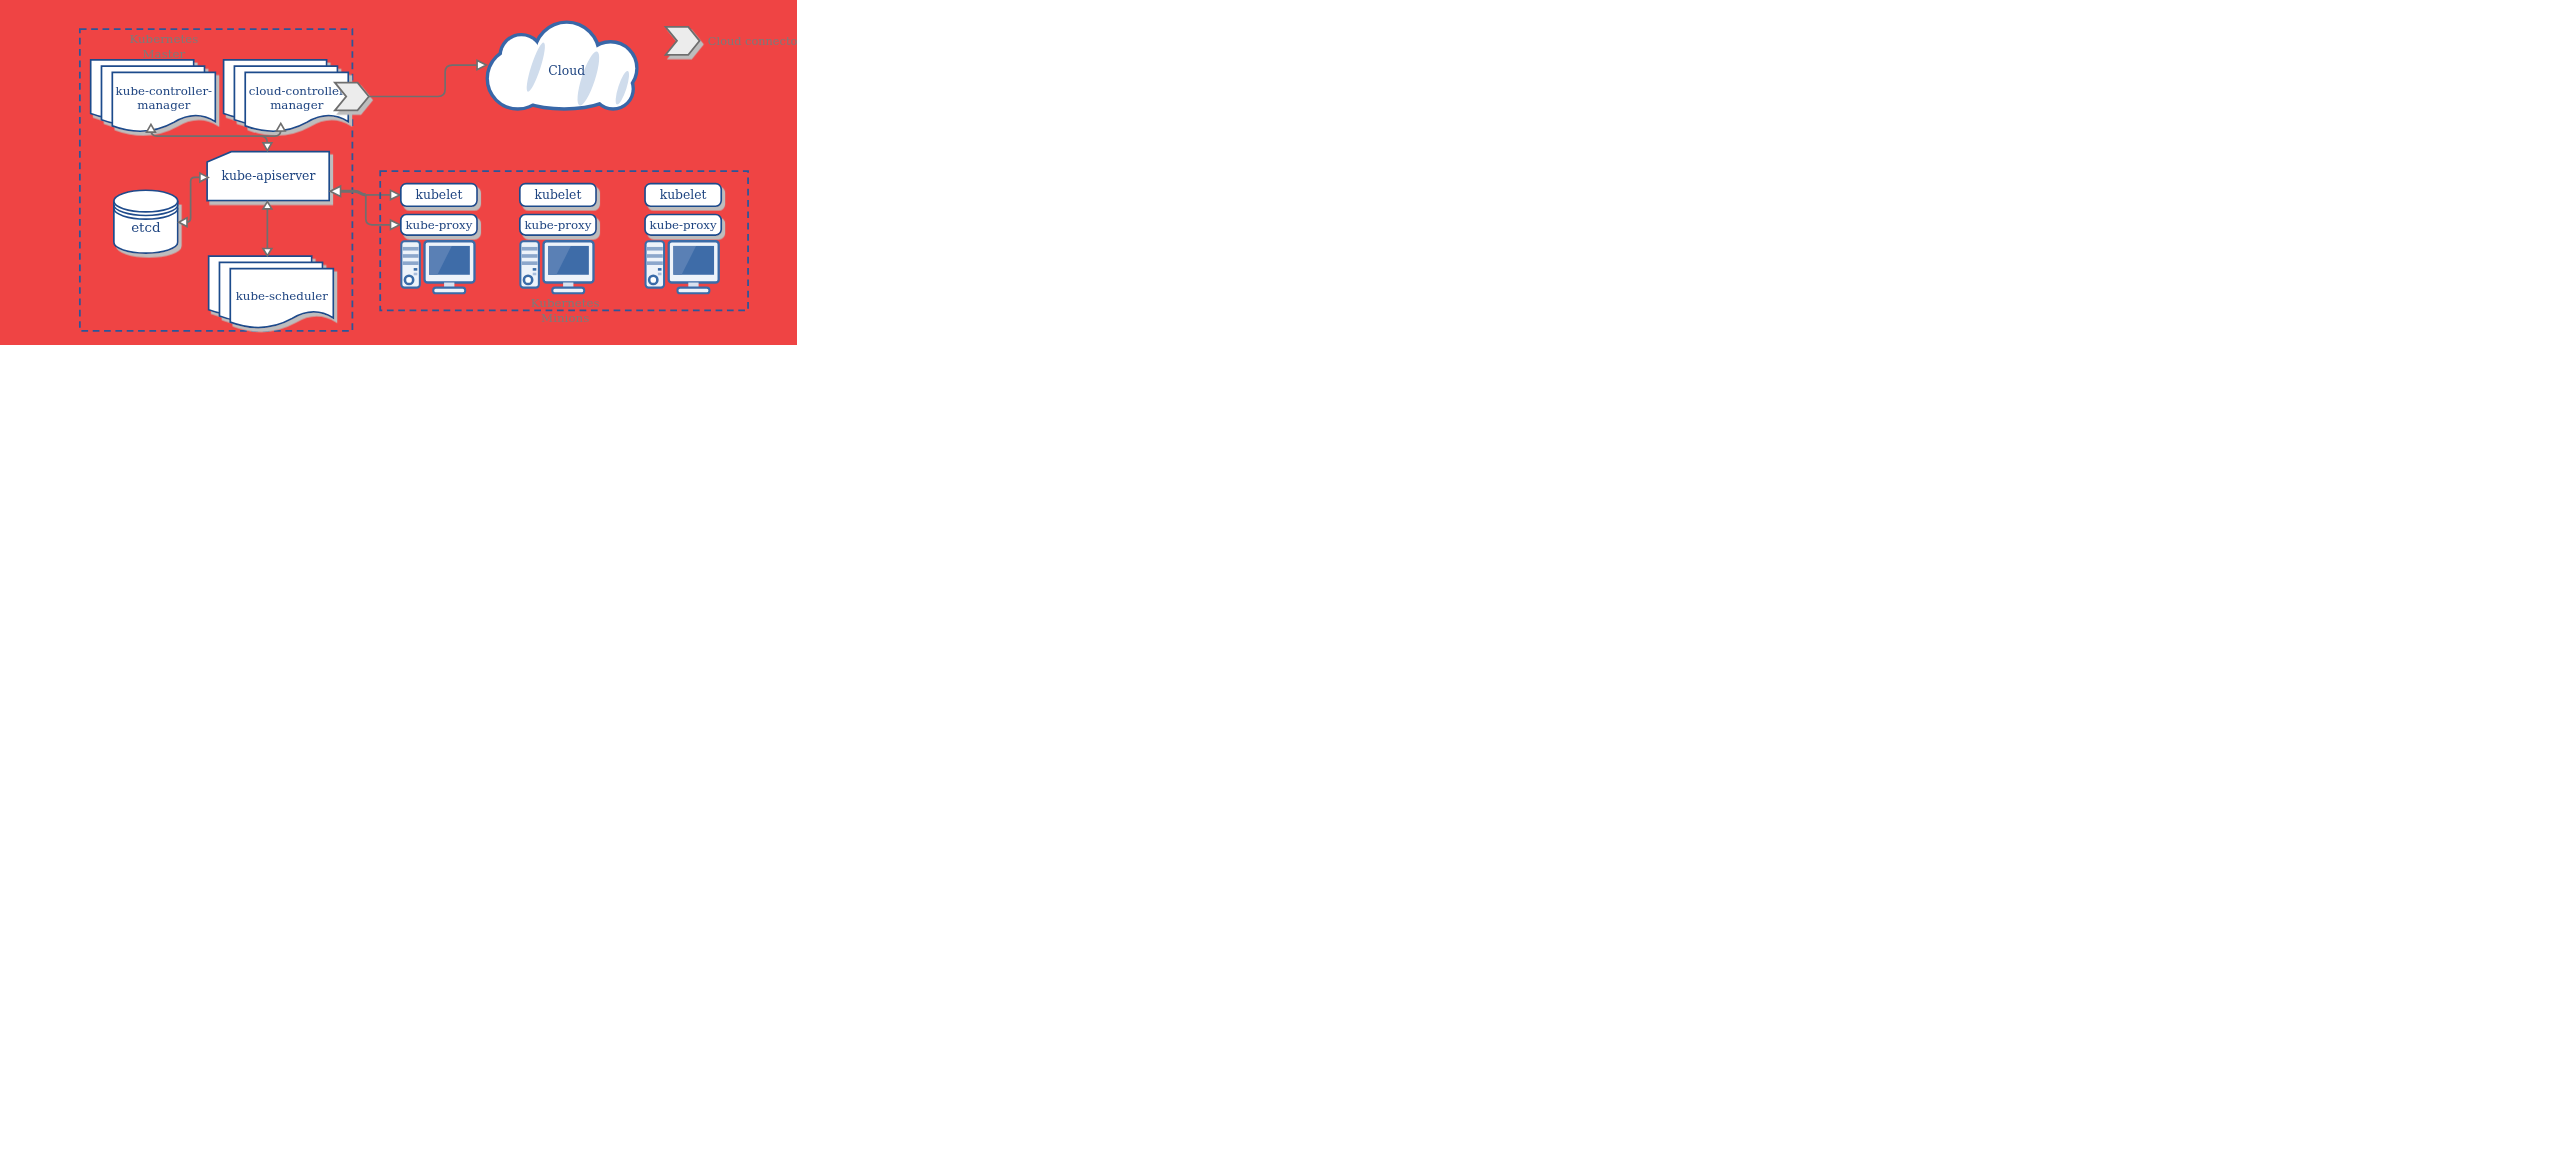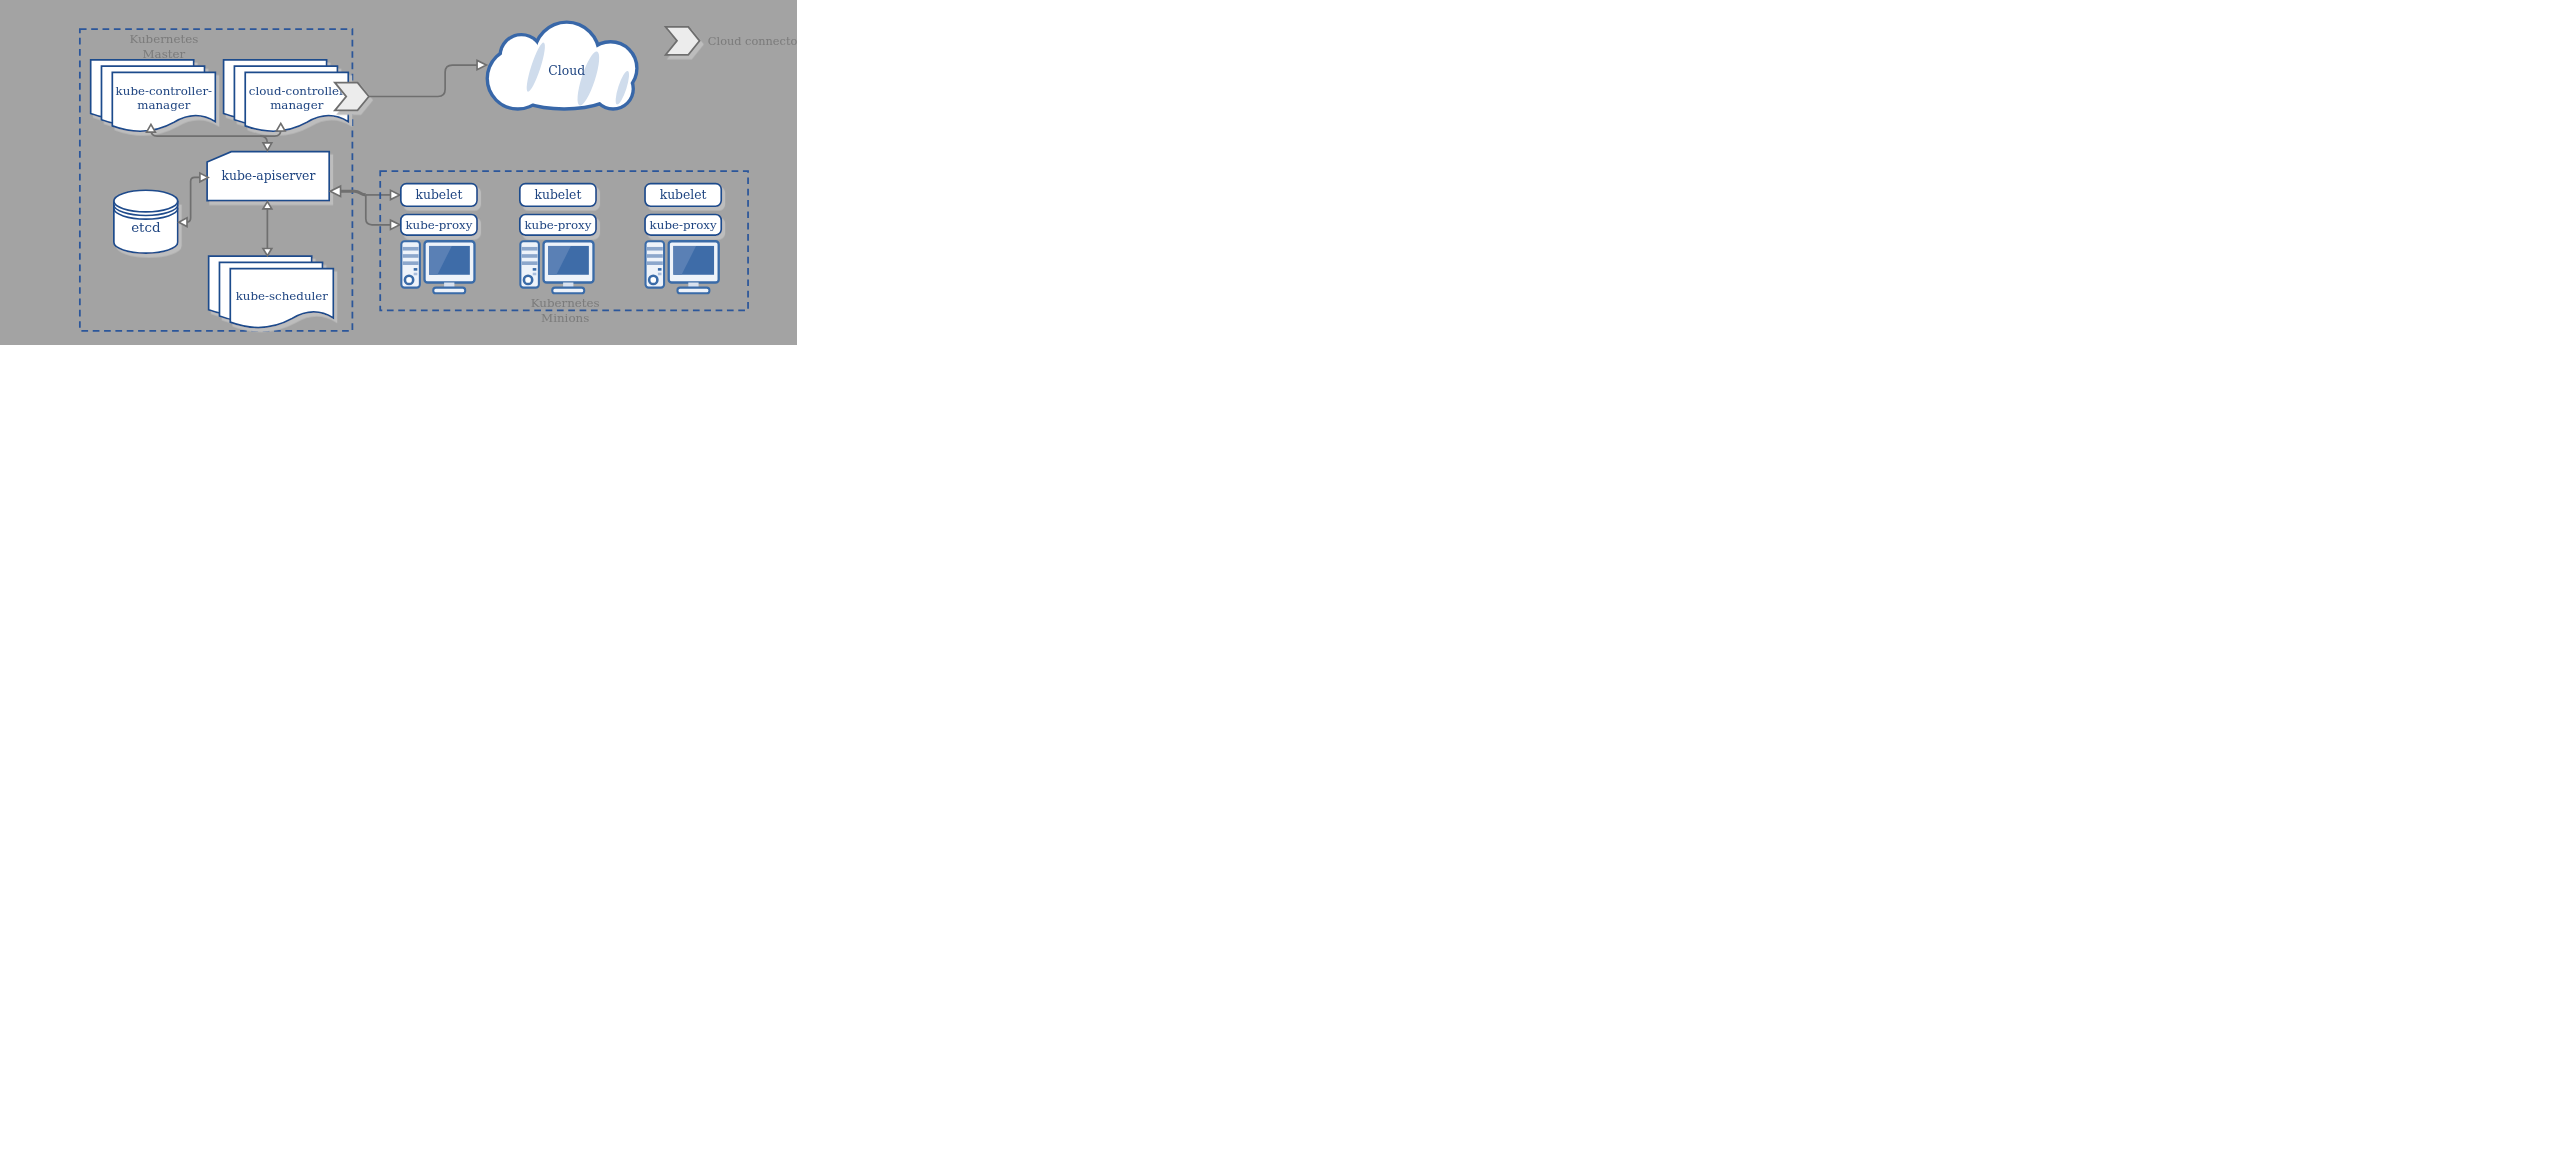--- a/index.html
+++ b/index.html
@@ -1,16 +1,16 @@
 <!DOCTYPE html>
 <html style="font-size:8.2px"><head>
 <meta charset="utf-8">
 <style>
   html,body{margin:0;padding:0;background:#ffffff;}
-  .canvas{width:797px;height:345px;background:#a3a3a3;position:relative;overflow:hidden;text-align:right;}
+  .canvas{width:797px;height:345px;background:#ef4444;position:relative;overflow:hidden;text-align:right;}
   svg{display:block;font-family:"DejaVu Serif","Liberation Serif",serif;}
   text{fill:#1e4480;}
   .gray-label{fill:#7b7b7b;}
   .node-label{fill:#1e4480;}
   .shape{fill:#ffffff;stroke:#1f4b8c;stroke-width:3.3px;}
   .dashedbox{fill:none;stroke:#2b569a;stroke-width:3.4px;stroke-dasharray:13 9;}
   .arrow{fill:none;stroke:#6f6f6f;stroke-width:3.3px;}
   .arrow-thick{fill:none;stroke:#6f6f6f;stroke-width:6px;}
   .ahead{fill:#ffffff;stroke:#6f6f6f;stroke-width:3.2px;stroke-linejoin:miter;}
   .chevron{fill:#ececec;stroke:#6e6e6e;stroke-width:3.5px;stroke-linejoin:miter;}

